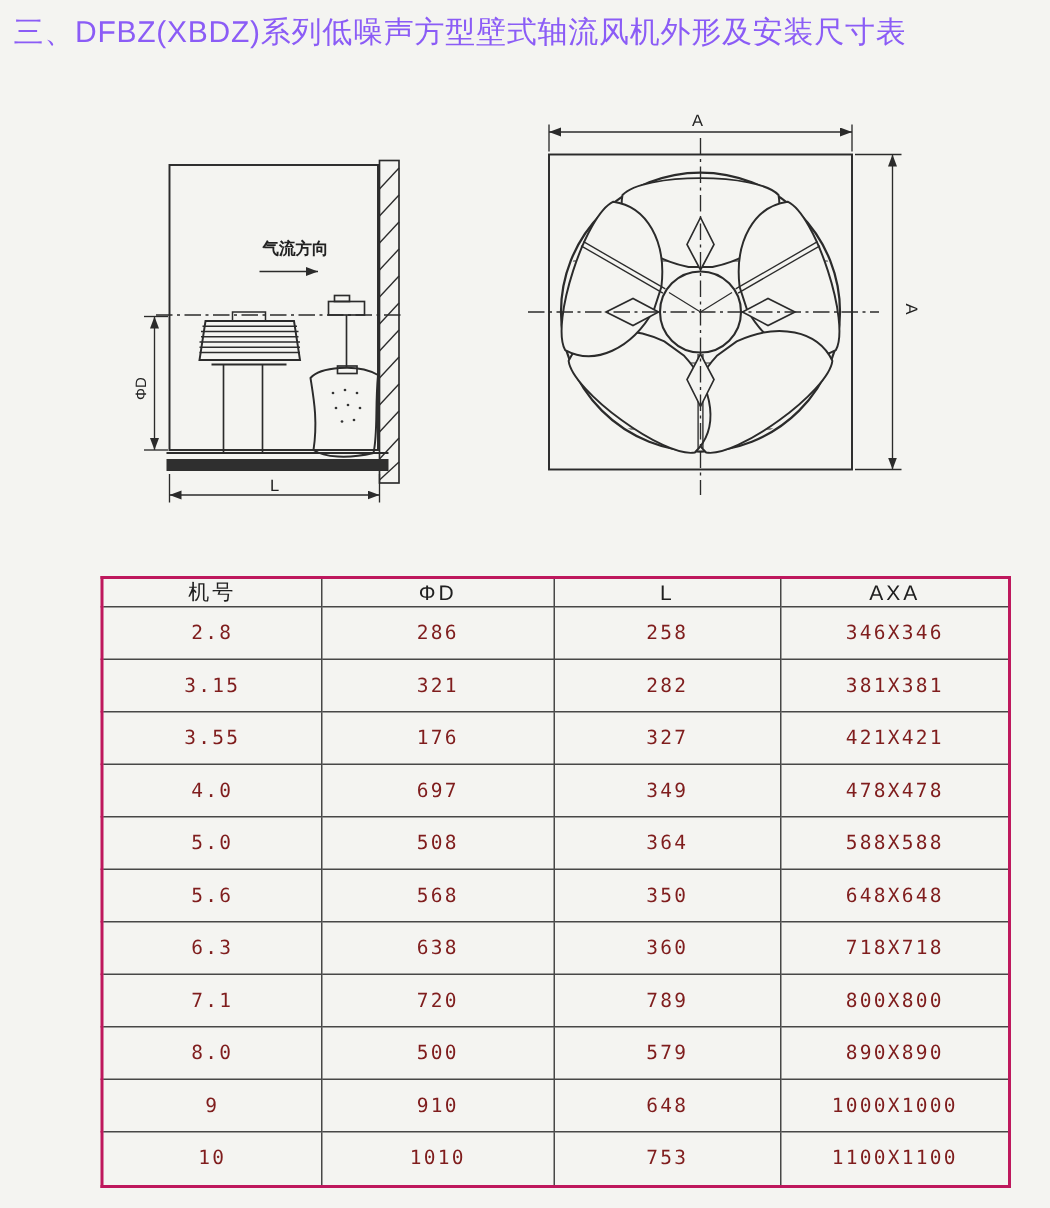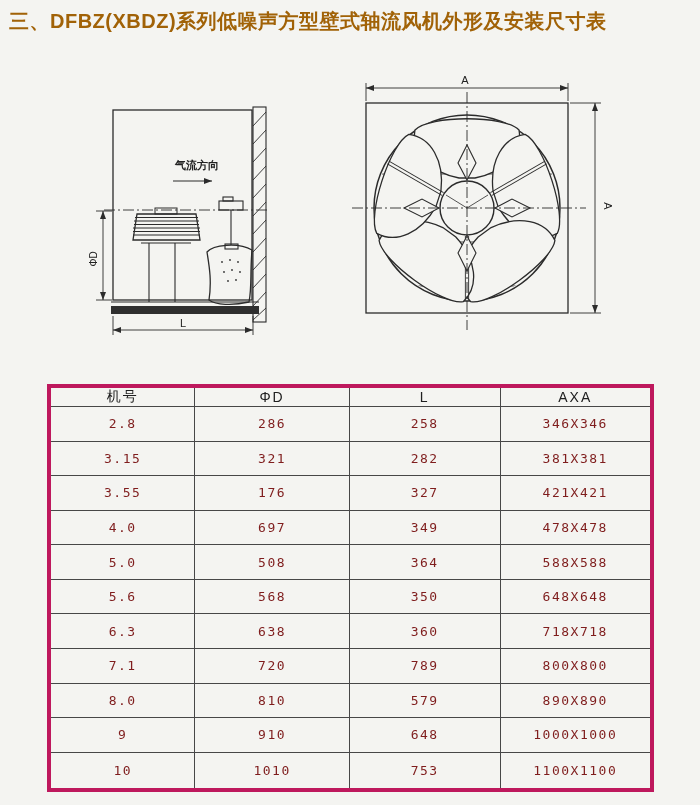--- a/index.html
+++ b/index.html
@@ -4,38 +4,38 @@
 <style>
   html,body{margin:0;padding:0;}
   body{
     width:700px;height:805px;position:relative;overflow:hidden;
     background:#f4f4f1;
     font-family:"Liberation Sans",sans-serif;
     color:#1c1c1c;
   }
   .page-title{
     position:absolute;left:9px;top:8px;width:660px;
-    font-size:20px;font-weight:bold;letter-spacing:0.5px;
-    color:#a16207;white-space:nowrap;
+    font-size:20px;font-weight:normal;letter-spacing:0.5px;
+    color:#8b5cf6;white-space:nowrap;
   }
   .drawings{
     position:absolute;left:0;top:0;width:700px;height:360px;
   }
   svg text{font-family:"Liberation Sans",sans-serif;fill:#222;}
   .dims-table{
     position:absolute;left:47px;top:384px;width:607px;height:408px;
     border-collapse:collapse;table-layout:fixed;
     background:transparent;
   }
   .dims-table th,.dims-table td{
     border:1px solid #474747;
     text-align:center;vertical-align:middle;
     padding:0;
   }
-  .dims-table{border:4px solid #be185d;}
+  .dims-table{border:2px solid #be185d;margin-left:20px;}
   .dims-table th{
     font-size:14px;font-weight:normal;color:#202020;
     font-family:"Liberation Sans",sans-serif;letter-spacing:2px;
   }
   .dims-table td{
     font-size:13px;color:#7f1d1d;
     font-family:"DejaVu Sans Mono","Liberation Mono",monospace;
     letter-spacing:1.5px;
   }
   col.c1{width:24.2%}col.c2{width:25.6%}col.c3{width:25.0%}col.c4{width:25.2%}
@@ -269,21 +269,21 @@
       <td>718X718</td>
     </tr>
     <tr>
       <td>7.1</td>
       <td>720</td>
       <td>789</td>
       <td>800X800</td>
     </tr>
     <tr>
       <td>8.0</td>
-      <td>810</td>
+      <td>500</td>
       <td>579</td>
       <td>890X890</td>
     </tr>
     <tr>
       <td>9</td>
       <td>910</td>
       <td>648</td>
       <td>1000X1000</td>
     </tr>
     <tr>

